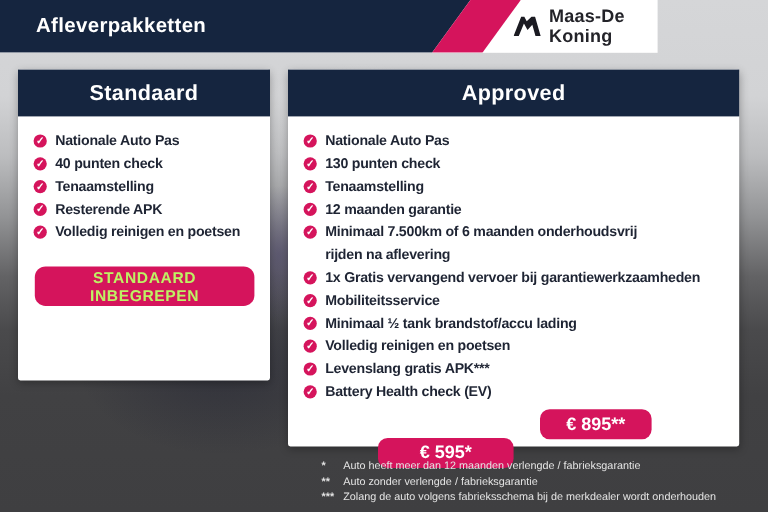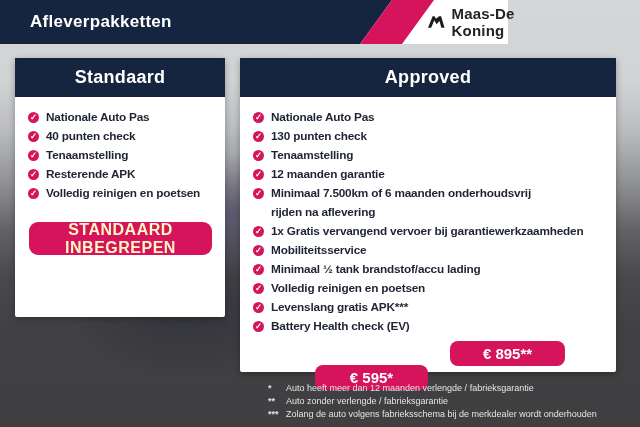--- a/index.html
+++ b/index.html
@@ -7,21 +7,21 @@
     position:relative;width:640px;height:427px;overflow:hidden;
     font-family:"Liberation Sans",sans-serif;
     background:
       radial-gradient(ellipse 150px 95px at 500px 205px, rgba(22,26,52,0.62), rgba(22,26,52,0) 72%),
       radial-gradient(ellipse 60px 80px at 233px 212px, rgba(70,62,105,0.5), rgba(70,62,105,0) 72%),
       radial-gradient(ellipse 170px 110px at 185px 300px, rgba(28,30,48,0.45), rgba(28,30,48,0) 72%),
       radial-gradient(ellipse 130px 70px at 300px 100px, rgba(255,255,255,0.18), rgba(255,255,255,0) 70%),
       linear-gradient(180deg,#d5d6d8 0px,#d2d3d5 80px,#bcbdbf 130px,#939496 180px,#636365 230px,#4a4a4c 275px,#414143 330px,#3f3f41 427px);
   }
   
-  .topbar{position:absolute;left:0;top:0;width:508px;height:44px;background:#ffffff;text-decoration:underline;}
+  .topbar{position:absolute;left:0;top:0;width:548px;height:44px;background:#ffffff;text-decoration:underline;}
   .bar-navy{position:absolute;left:0;top:0;width:434px;height:44px;background:var(--navy);
     clip-path:polygon(0 0,392px 0,360px 44px,0 44px);}
   .bar-pink{position:absolute;left:0;top:0;width:440px;height:44px;background:var(--pink);
     clip-path:polygon(392px 0,434px 0,402px 44px,360px 44px);}
   .page-title{position:absolute;left:30px;top:0;height:44px;line-height:44px;
     color:#fff;font-size:17px;font-weight:700;letter-spacing:.3px;}
   .brand{position:absolute;left:428px;top:0;height:44px;display:flex;align-items:center;gap:7px;}
   .brand-name{font-size:15px;font-weight:700;color:#232329;letter-spacing:.2px;}
   
   .card{position:absolute;background:#fff;border-radius:2px;box-shadow:0 2px 7px rgba(0,0,0,.3);}
@@ -31,27 +31,27 @@
     color:#fff;font-size:18px;font-weight:700;letter-spacing:.3px;}
   .list{padding:11px 20px 0 13px;}
   .row{display:flex;align-items:flex-start;gap:7px;line-height:19px;}
   .row-text{font-size:11.8px;font-weight:700;letter-spacing:-0.2px;color:#1e2433;}
   .row-text .l2{display:block;}
   .check{width:11px;height:11px;border-radius:50%;background:var(--pink);flex:0 0 11px;margin-top:4px;position:relative;}
   .check::after{content:"\2713";position:absolute;left:0;top:0;width:11px;height:11px;
     color:#fff;font-size:8.5px;line-height:11px;text-align:center;font-weight:700;}
   
   .included-btn{position:absolute;left:14px;right:13px;top:164px;height:33px;border-radius:9px;
-    background:var(--pink);color:#fef9c3;display:flex;align-items:center;justify-content:center;
-    font-size:16px;font-weight:700;letter-spacing:.5px;border:none;cursor:pointer;}
+    background:var(--pink);color:#bef264;display:flex;align-items:center;justify-content:center;
+    font-size:13px;font-weight:700;letter-spacing:.5px;border:none;cursor:pointer;}
   .price-btn{position:absolute;top:283px;height:25px;border-radius:8px;background:var(--pink);
     color:#fff;display:flex;align-items:center;justify-content:center;
     font-size:15px;font-weight:700;border:none;cursor:pointer;}
   .price-btn.b1{left:75px;width:113px;margin-top:24px;}
-  .price-btn.b2{left:210px;width:115px;}
+  .price-btn.b2{left:210px;width:93px;}
   
   .footnotes{position:absolute;left:268px;top:382px;width:360px;color:#e4e4e4;font-size:9px;line-height:13px;}
   .fn{display:flex;}
   .fn .marker{flex:0 0 18px;font-weight:700;}
   :root{--navy:#15253f;--pink:#d5145c;}
 </style>
 </head>
 <body>
 
 <div class="stage">

